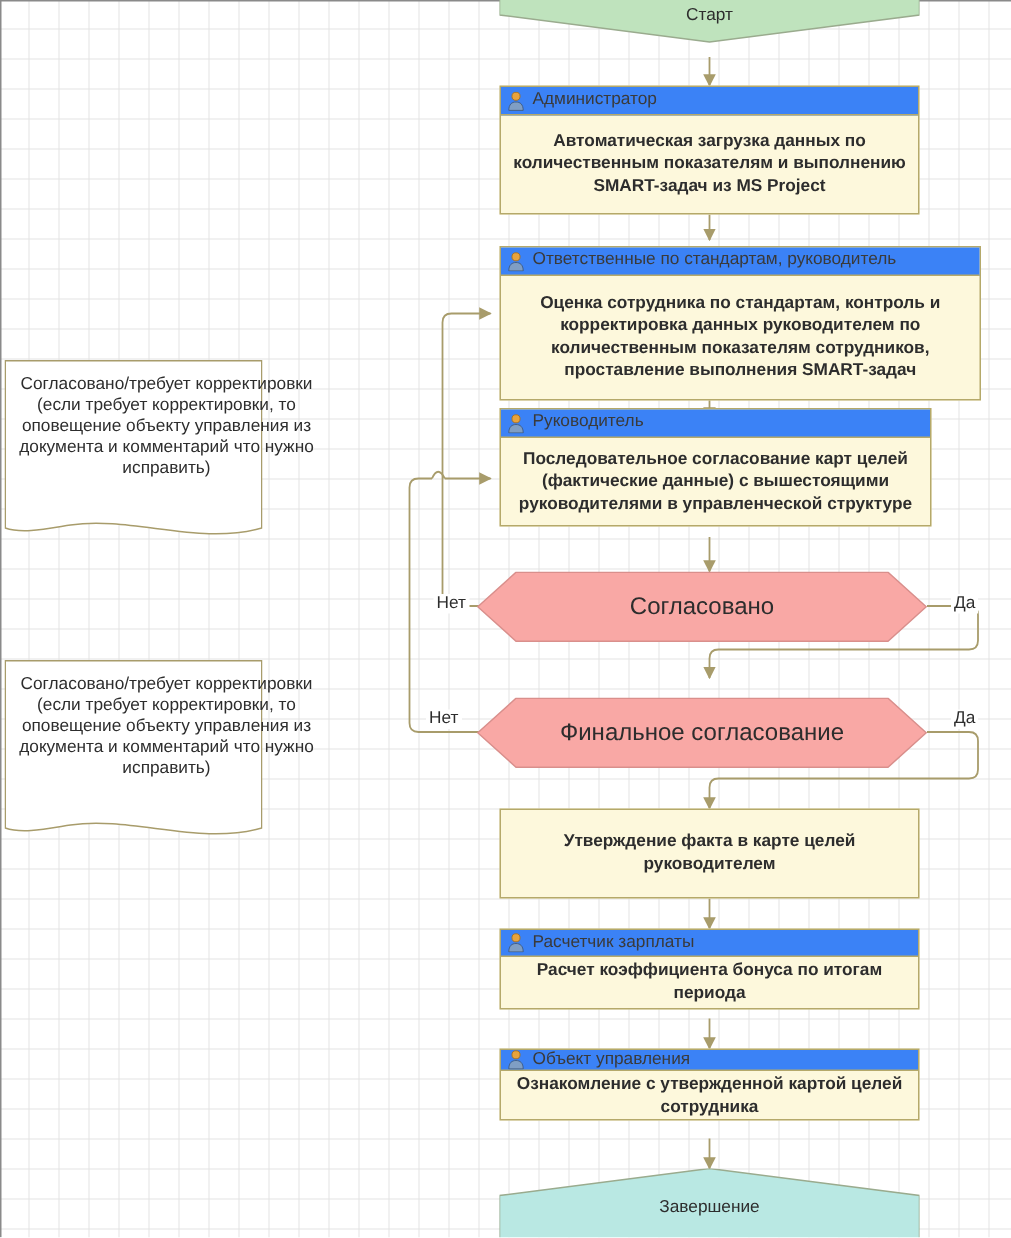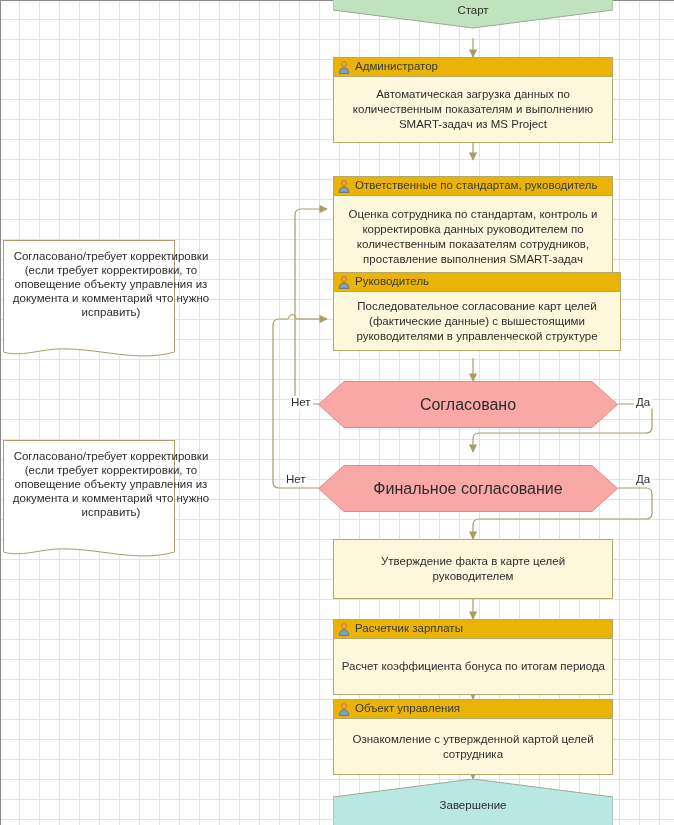--- a/index.html
+++ b/index.html
@@ -53,39 +53,40 @@
     box-sizing: border-box;
     border: 1px solid #b5a96a;
     background: #fdf8dc;
     display: flex;
     flex-direction: column;
   }
   .act-head {
     height: 19px;
     box-sizing: border-box;
     border-bottom: 1px solid #b5a96a;
-    background: #eab308;
+    background: #3b82f6;
     display: flex;
     align-items: center;
     padding-left: 4px;
     gap: 5px;
   }
   .act-head-label {
     font-size: 11.5px;
     color: #3a3a3a;
     white-space: nowrap;
     line-height: 1;
   }
   .person-icon { width: 12px; height: 13px; display: block; flex: 0 0 auto; }
   .act-body {
     flex: 1 1 auto;
     display: flex;
     align-items: center;
     justify-content: flex-end;
     padding: 2px 7px;
+    font-weight: bold;
   }
   .act-body-text {
     font-size: 11.5px;
     color: #2d2d2d;
     text-align: center;
     line-height: 15px;
   }
 
   
   .dec {
@@ -188,21 +189,21 @@
         <circle cx="6" cy="3.2" r="2.7" fill="#e8a33d" stroke="#a8711f" stroke-width="0.6"></circle>
         <path d="M1.2,12.6 C1.2,8.6 3.2,7 6,7 C8.8,7 10.8,8.6 10.8,12.6 Z" fill="#7f9ec4" stroke="#3d5a82" stroke-width="0.6"></path>
       </svg>
       <span class="act-head-label">Администратор</span>
     </div>
     <div class="act-body">
       <span class="act-body-text">Автоматическая загрузка данных по количественным показателям и выполнению SMART-задач из MS Project</span>
     </div>
   </div>
 
-  <div class="act" style="left:333px; top:176px; width:280px; height:103px;">
+  <div class="act" style="left:333px; top:164px; width:321px; height:103px;">
     <div class="act-head">
       <svg class="person-icon" viewBox="0 0 12 13">
         <circle cx="6" cy="3.2" r="2.7" fill="#e8a33d" stroke="#a8711f" stroke-width="0.6"></circle>
         <path d="M1.2,12.6 C1.2,8.6 3.2,7 6,7 C8.8,7 10.8,8.6 10.8,12.6 Z" fill="#7f9ec4" stroke="#3d5a82" stroke-width="0.6"></path>
       </svg>
       <span class="act-head-label">Ответственные по стандартам, руководитель</span>
     </div>
     <div class="act-body">
       <span class="act-body-text">Оценка сотрудника по стандартам, контроль и корректировка данных руководителем по количественным показателям сотрудников, проставление выполнения SMART-задач</span>
     </div>
@@ -238,34 +239,34 @@
   </div>
   <span class="branch" style="left:284px; top:473px;">Нет</span>
   <span class="branch" style="left:634px; top:473px;">Да</span>
 
   <div class="act" style="left:333px; top:539px; width:280px; height:60px;">
     <div class="act-body">
       <span class="act-body-text">Утверждение факта в карте целей руководителем</span>
     </div>
   </div>
 
-  <div class="act" style="left:333px; top:619px; width:280px; height:76px;">
+  <div class="act" style="left:333px; top:619px; width:280px; height:54px;">
     <div class="act-head">
       <svg class="person-icon" viewBox="0 0 12 13">
         <circle cx="6" cy="3.2" r="2.7" fill="#e8a33d" stroke="#a8711f" stroke-width="0.6"></circle>
         <path d="M1.2,12.6 C1.2,8.6 3.2,7 6,7 C8.8,7 10.8,8.6 10.8,12.6 Z" fill="#7f9ec4" stroke="#3d5a82" stroke-width="0.6"></path>
       </svg>
       <span class="act-head-label">Расчетчик зарплаты</span>
     </div>
     <div class="act-body">
       <span class="act-body-text">Расчет коэффициента бонуса по итогам периода</span>
     </div>
   </div>
 
-  <div class="act" style="left:333px; top:699px; width:280px; height:76px;">
+  <div class="act" style="left:333px; top:699px; width:280px; height:48px;">
     <div class="act-head">
       <svg class="person-icon" viewBox="0 0 12 13">
         <circle cx="6" cy="3.2" r="2.7" fill="#e8a33d" stroke="#a8711f" stroke-width="0.6"></circle>
         <path d="M1.2,12.6 C1.2,8.6 3.2,7 6,7 C8.8,7 10.8,8.6 10.8,12.6 Z" fill="#7f9ec4" stroke="#3d5a82" stroke-width="0.6"></path>
       </svg>
       <span class="act-head-label">Объект управления</span>
     </div>
     <div class="act-body">
       <span class="act-body-text">Ознакомление с утвержденной картой целей сотрудника</span>
     </div>

